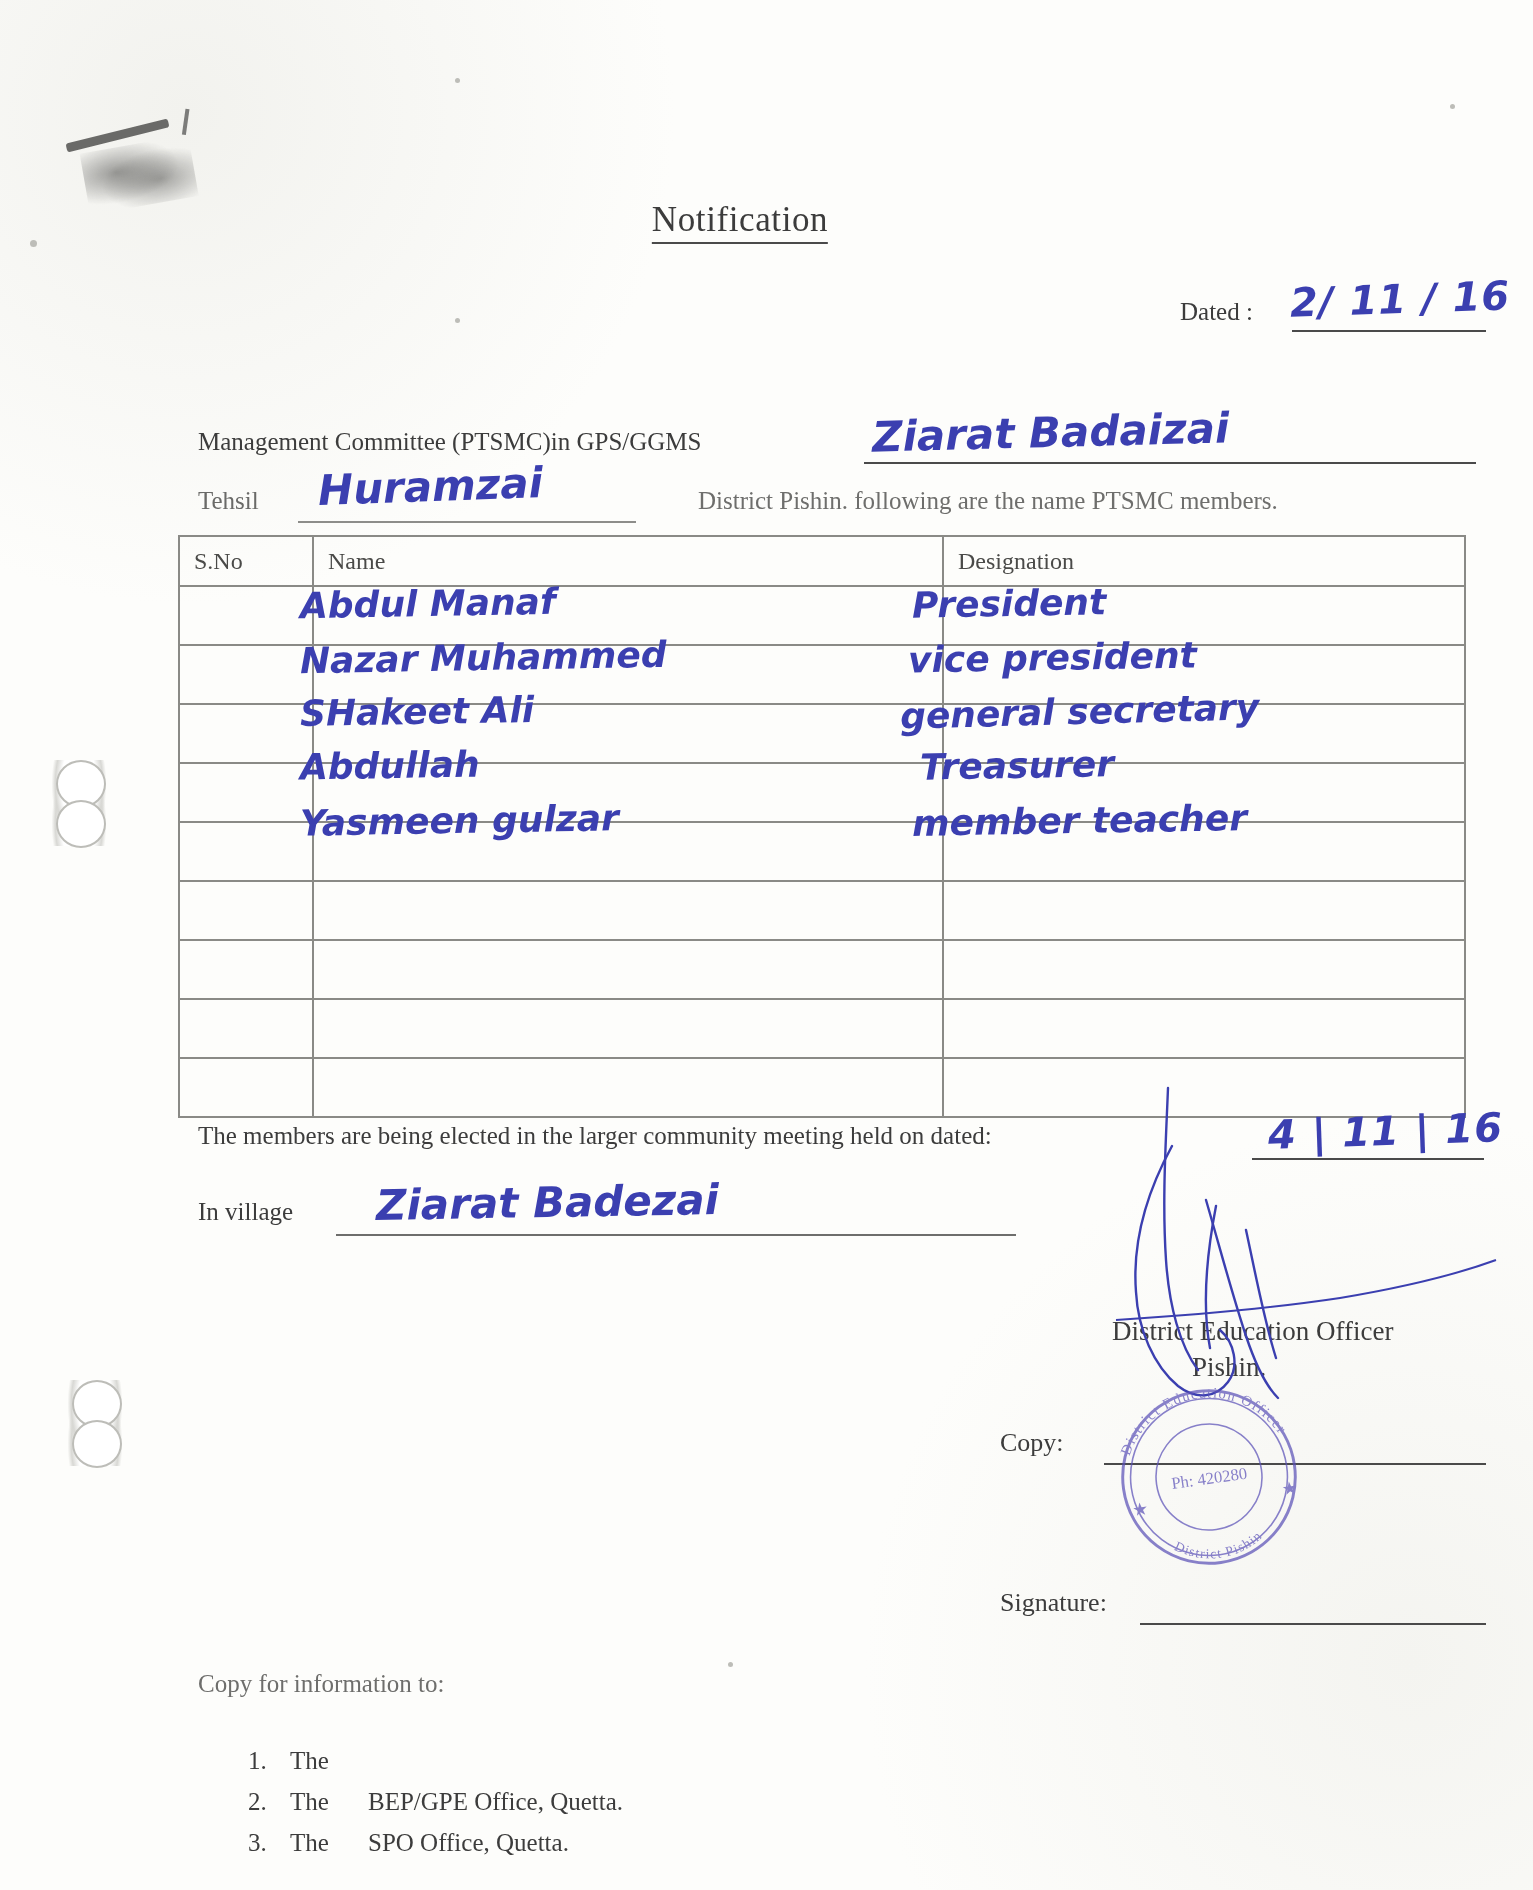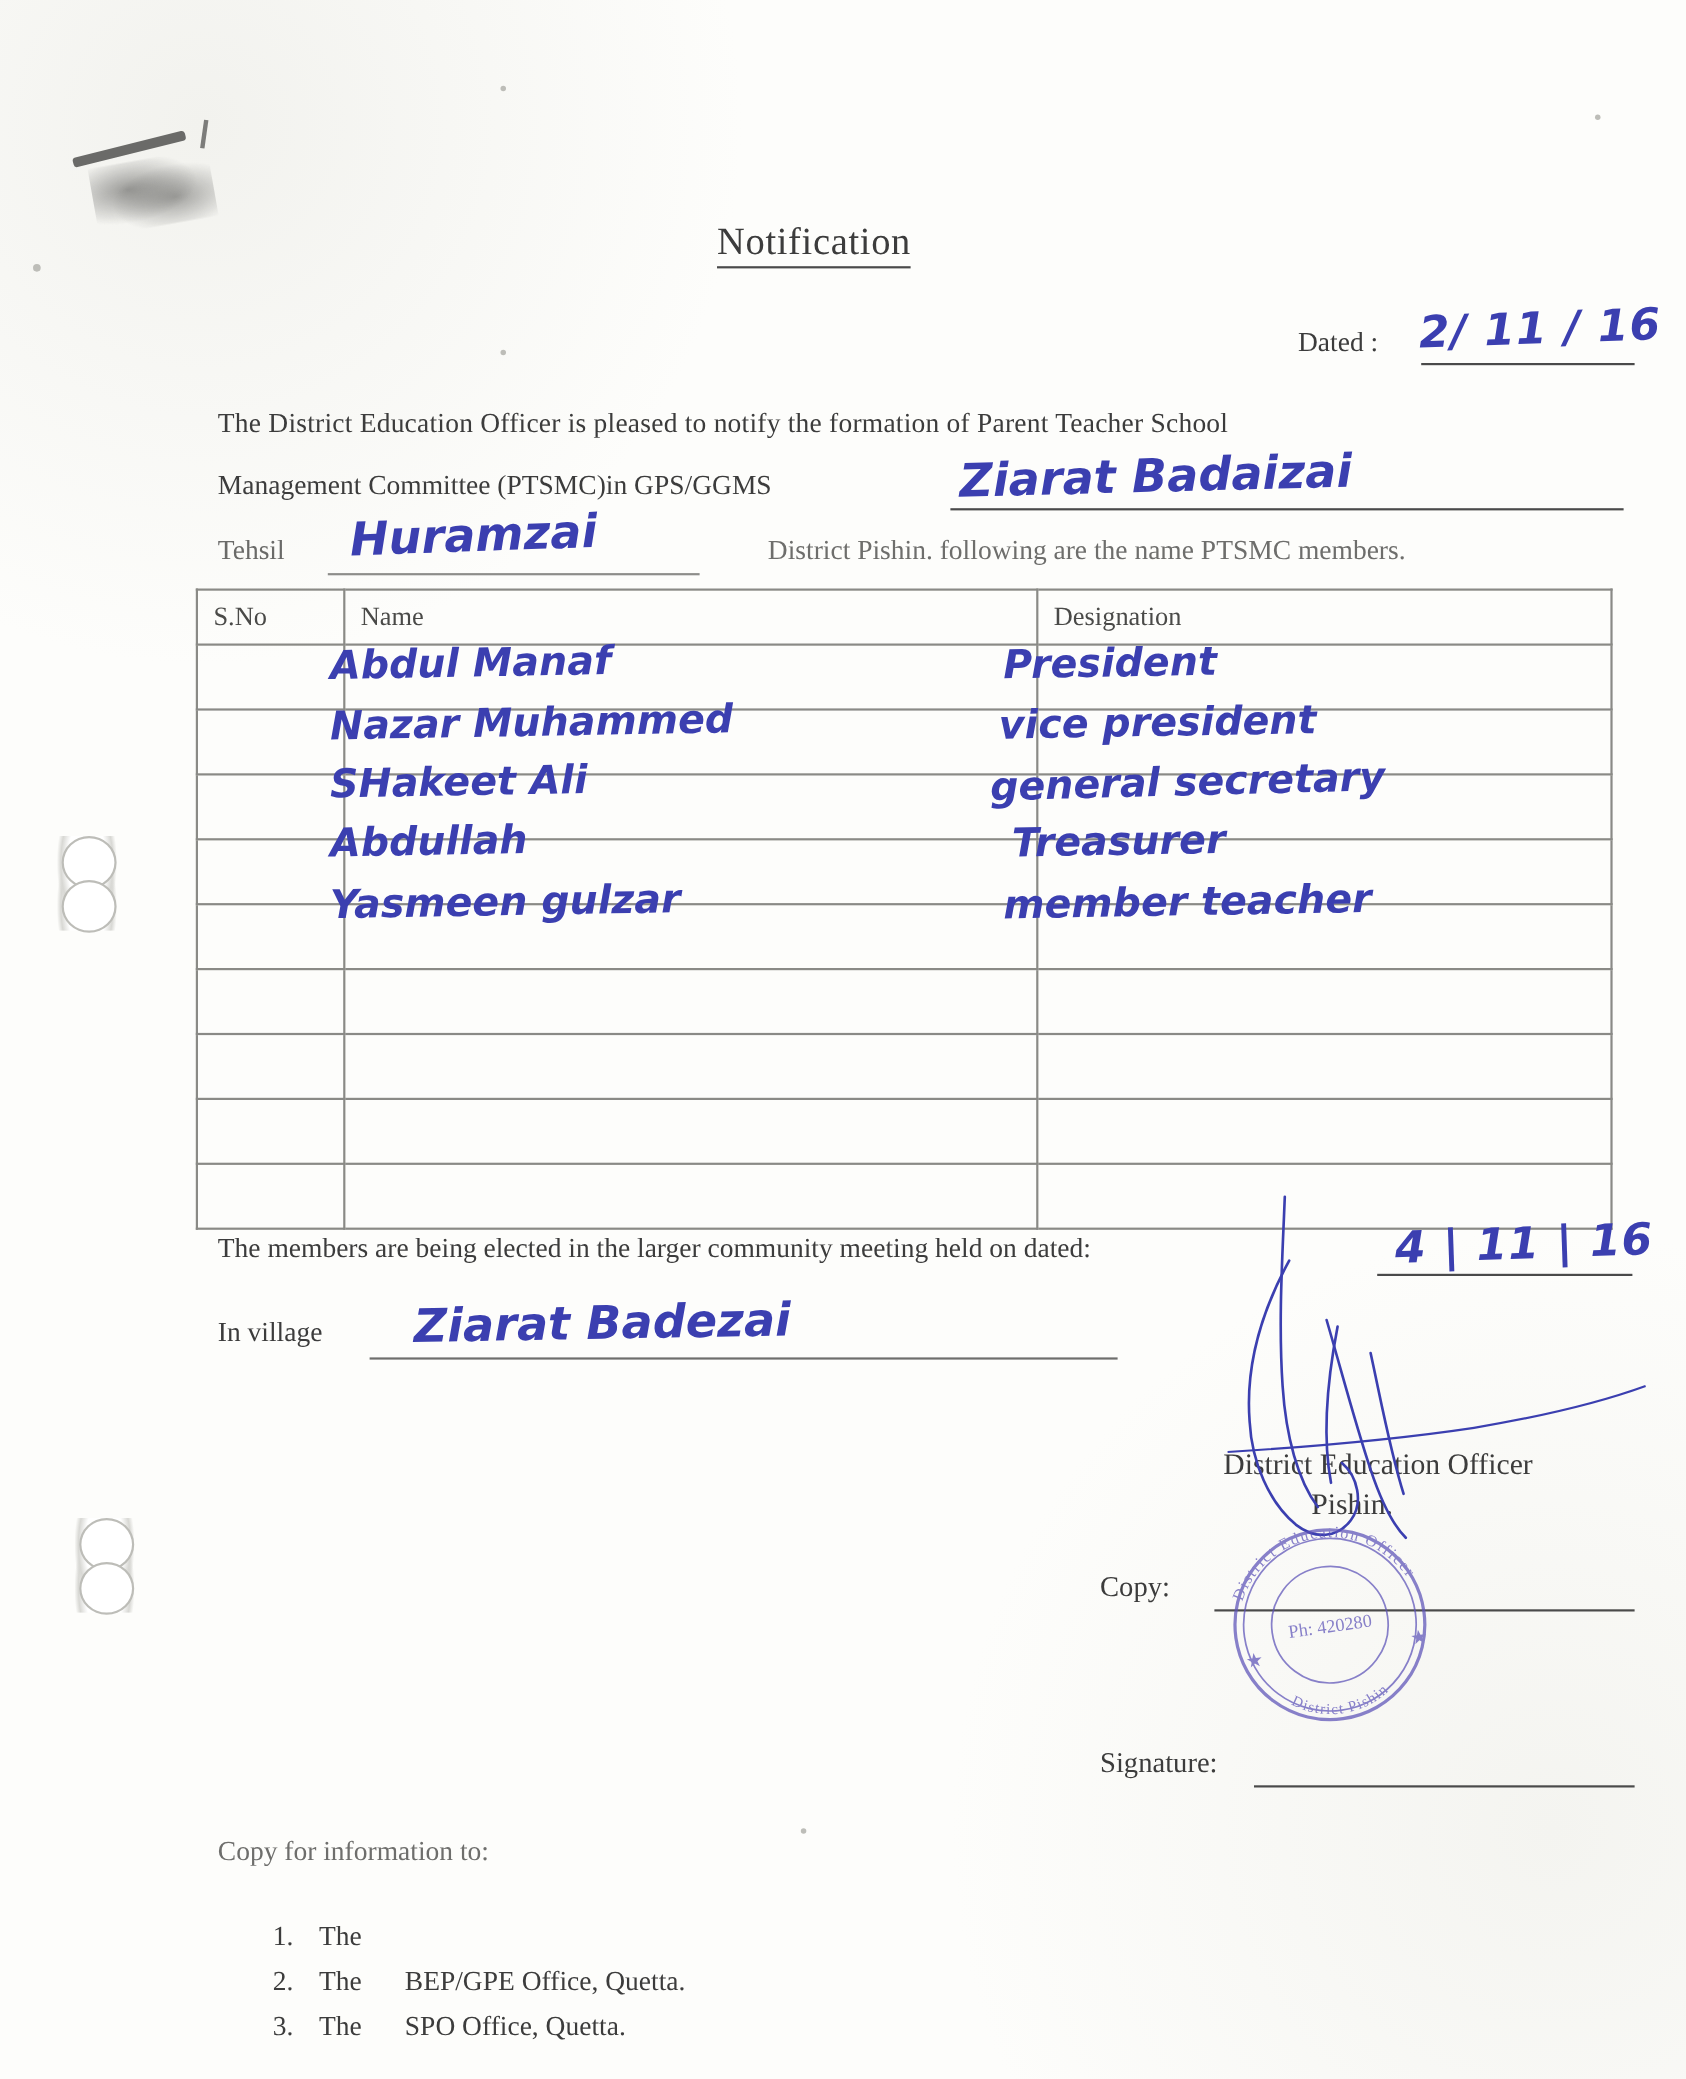--- a/index.html
+++ b/index.html
@@ -241,21 +241,20 @@
   <div class="speck" style="left:455px; top:318px; width:5px; height:5px;"></div>
   <div class="speck" style="left:1450px; top:104px; width:5px; height:5px;"></div>
   <div class="speck" style="left:728px; top:1662px; width:5px; height:5px;"></div>
 
   <div class="typed" id="title">Notification</div>
 
   <div class="typed" id="dated-label">Dated :</div>
   <div id="dated-rule"></div>
   <div class="hand" id="hw-date">2/ 11 / 16</div>
 
-  <div class="typed" id="para-line1">The  District  Education  Officer  is  pleased  to  notify  the  formation  of  Parent  Teacher  School</div>
   <div class="typed" id="para-line2a">Management Committee (PTSMC)in GPS/GGMS</div>
   <div id="school-rule"></div>
   <div class="hand" id="hw-school">Ziarat   Badaizai</div>
 
   <div class="typed" id="tehsil-label">Tehsil</div>
   <div id="tehsil-rule"></div>
   <div class="hand" id="hw-tehsil">Huramzai</div>
   <div class="typed" id="para-line3b">District Pishin. following are the name PTSMC members.</div>
 
   <table class="tbl">

